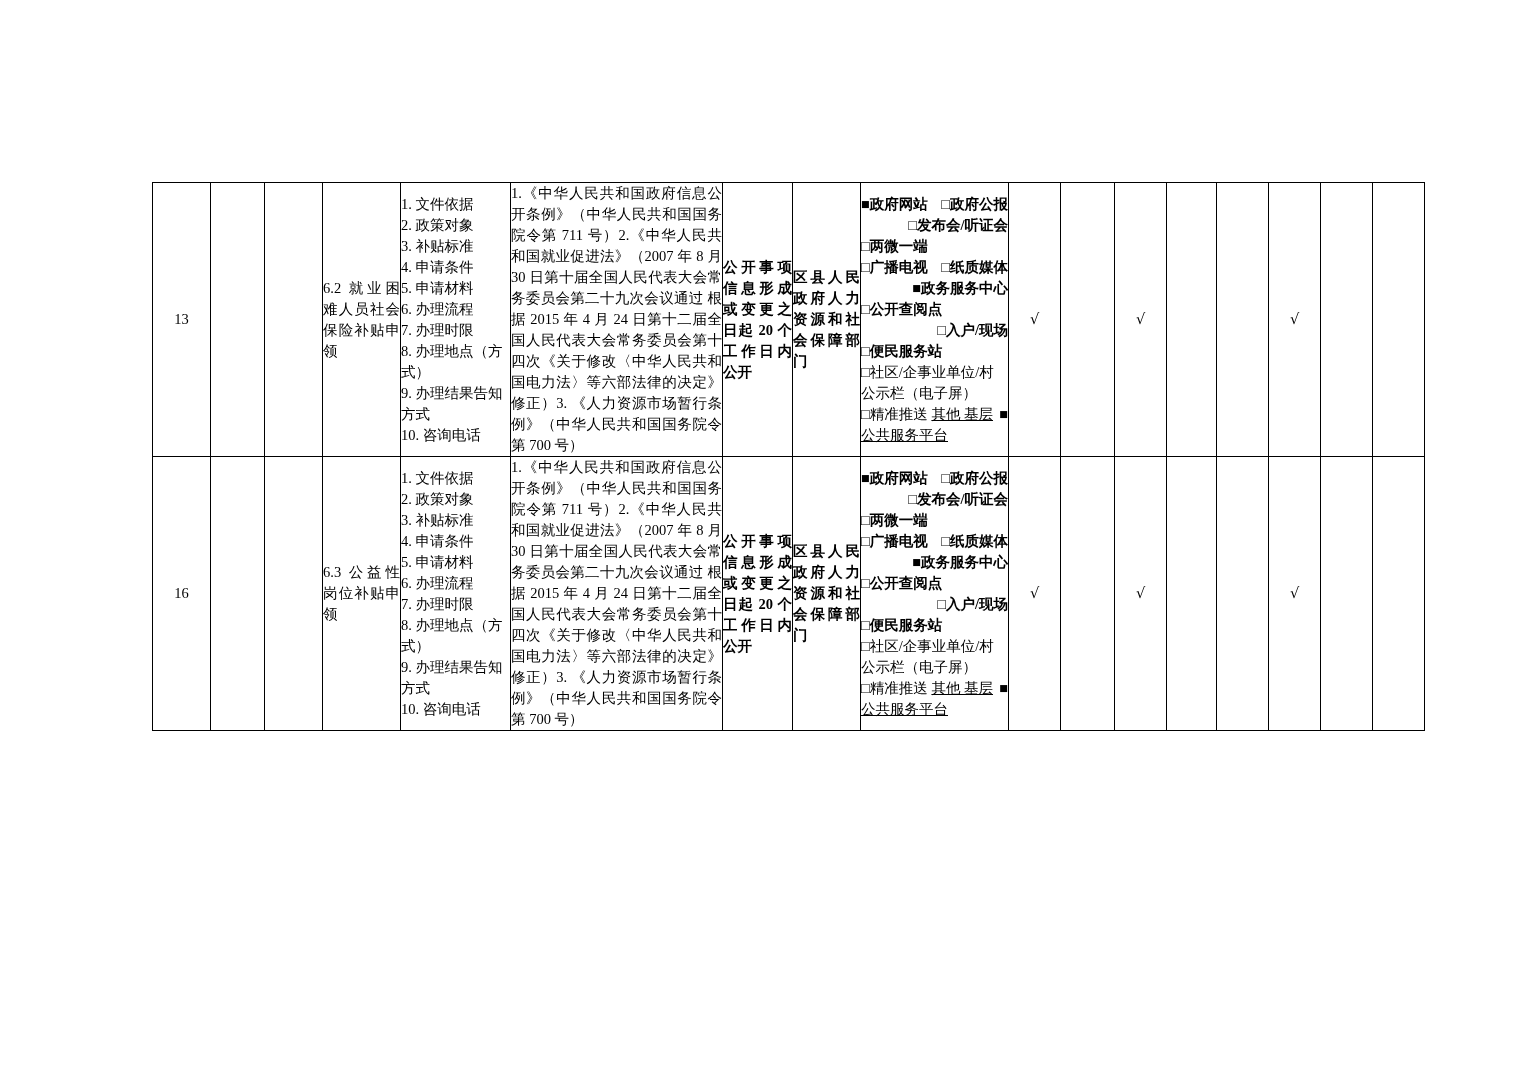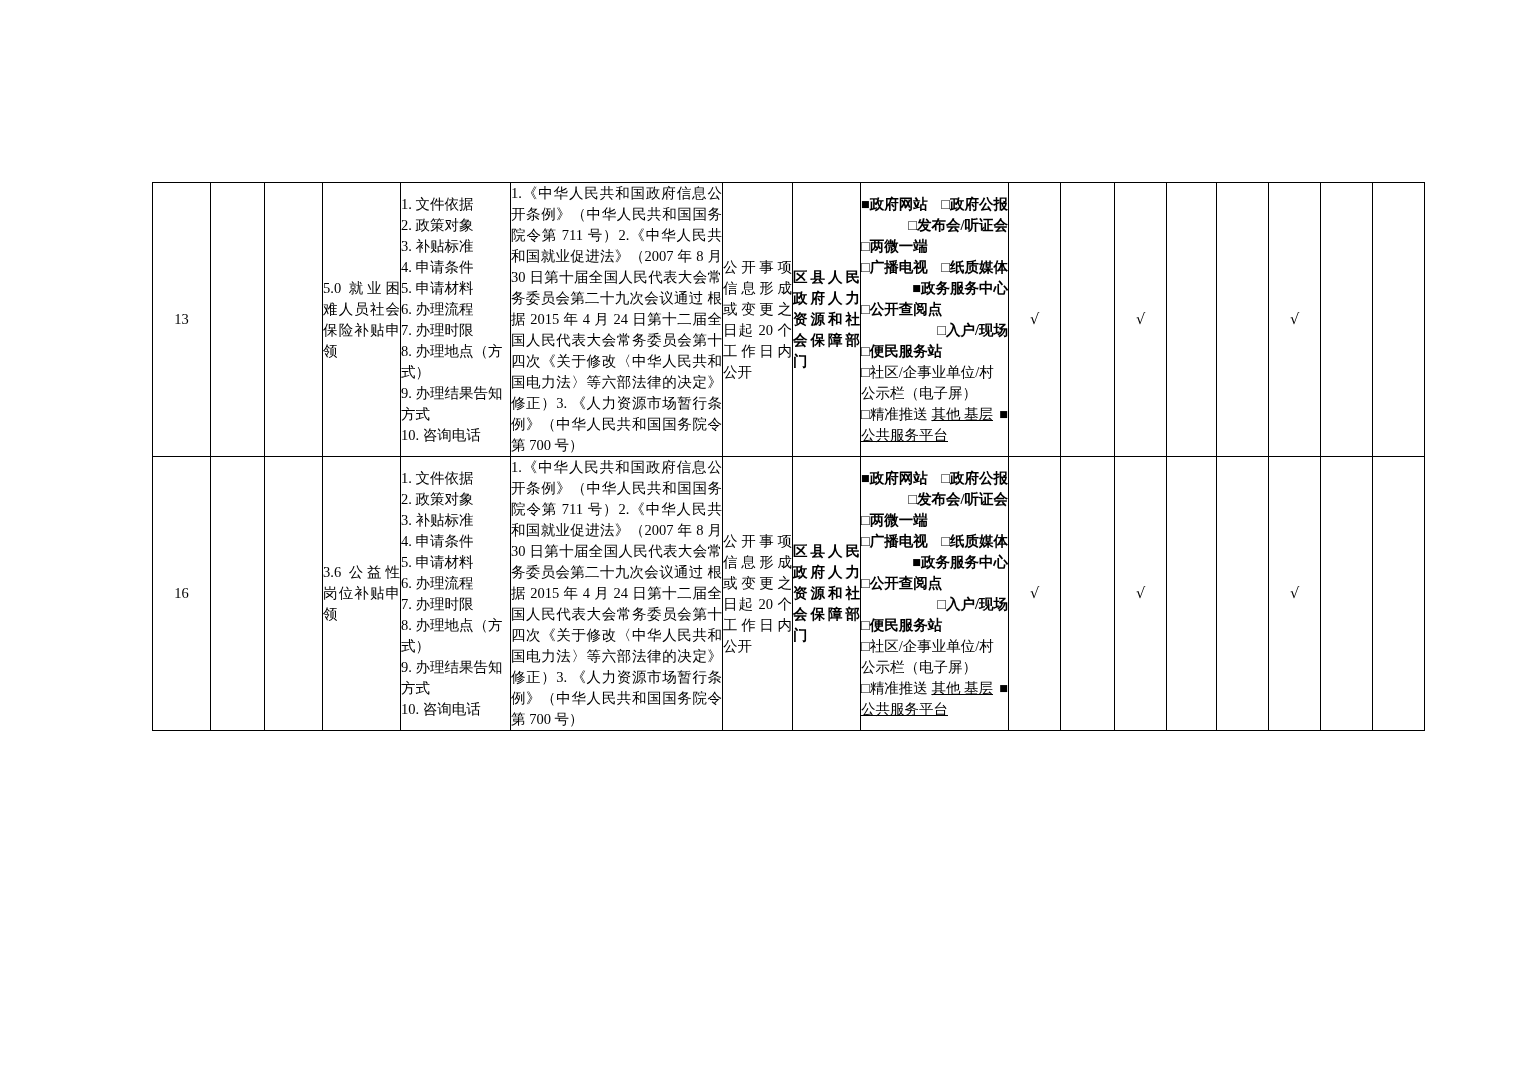--- a/index.html
+++ b/index.html
@@ -74,20 +74,21 @@
     font-size: 14.5px;
     line-height: 1.5;
     padding: 5px 7px;
     text-align: justify;
   }
   .time-cell {
     font-size: 14.5px;
     line-height: 1.5;
     padding: 4px 7px;
     text-align: justify;
+    font-weight: bold;
   }
   .dept-cell {
     font-size: 14.5px;
     line-height: 1.5;
     padding: 4px 7px;
     text-align: justify;
     font-weight: bold;
   }
   .channel-cell {
     font-size: 13.5px;
@@ -136,21 +137,21 @@
         <col class="c-p">
         <col class="c-q">
         <col class="c-r">
     </colgroup>
     <tbody>
 
       <tr>
         <td class="no-cell">13</td>
         <td class="blank"></td>
         <td class="blank"></td>
-        <td class="item-cell">5.0 就业困难人员社会保险补贴申领</td>
+        <td class="item-cell">6.2 就业困难人员社会保险补贴申领</td>
         <td class="content-cell">
           <div>1. 文件依据</div>
           <div>2. 政策对象</div>
           <div>3. 补贴标准</div>
           <div>4. 申请条件</div>
           <div>5. 申请材料</div>
           <div>6. 办理流程</div>
           <div>7. 办理时限</div>
           <div style="white-space:normal">8. 办理地点（方式）</div>
           <div style="white-space:normal">9. 办理结果告知方式</div>
@@ -201,21 +202,21 @@
         <td class="tick"></td>
         <td class="tick">√</td>
         <td class="tick"></td>
         <td class="tick"></td>
       </tr>
 
       <tr>
         <td class="no-cell">16</td>
         <td class="blank"></td>
         <td class="blank"></td>
-        <td class="item-cell">3.6 公益性岗位补贴申领</td>
+        <td class="item-cell">6.3 公益性岗位补贴申领</td>
         <td class="content-cell">
           <div>1. 文件依据</div>
           <div>2. 政策对象</div>
           <div>3. 补贴标准</div>
           <div>4. 申请条件</div>
           <div>5. 申请材料</div>
           <div>6. 办理流程</div>
           <div>7. 办理时限</div>
           <div style="white-space:normal">8. 办理地点（方式）</div>
           <div style="white-space:normal">9. 办理结果告知方式</div>

